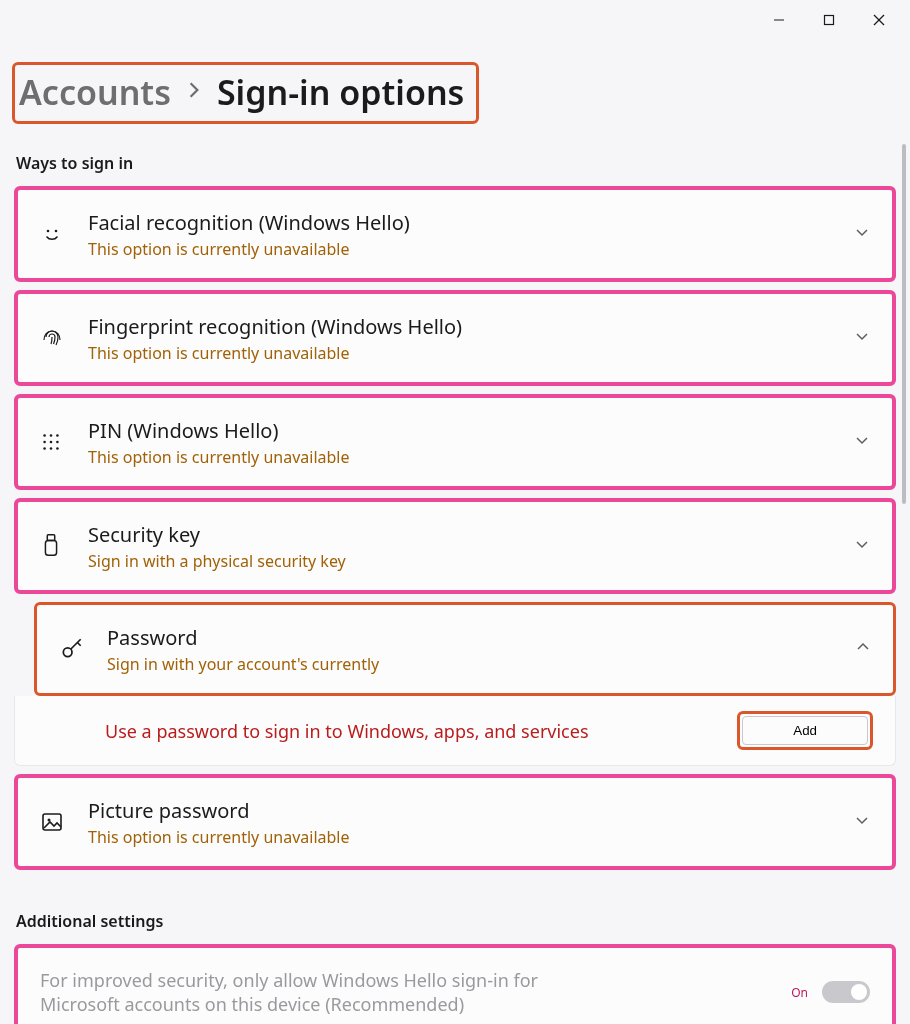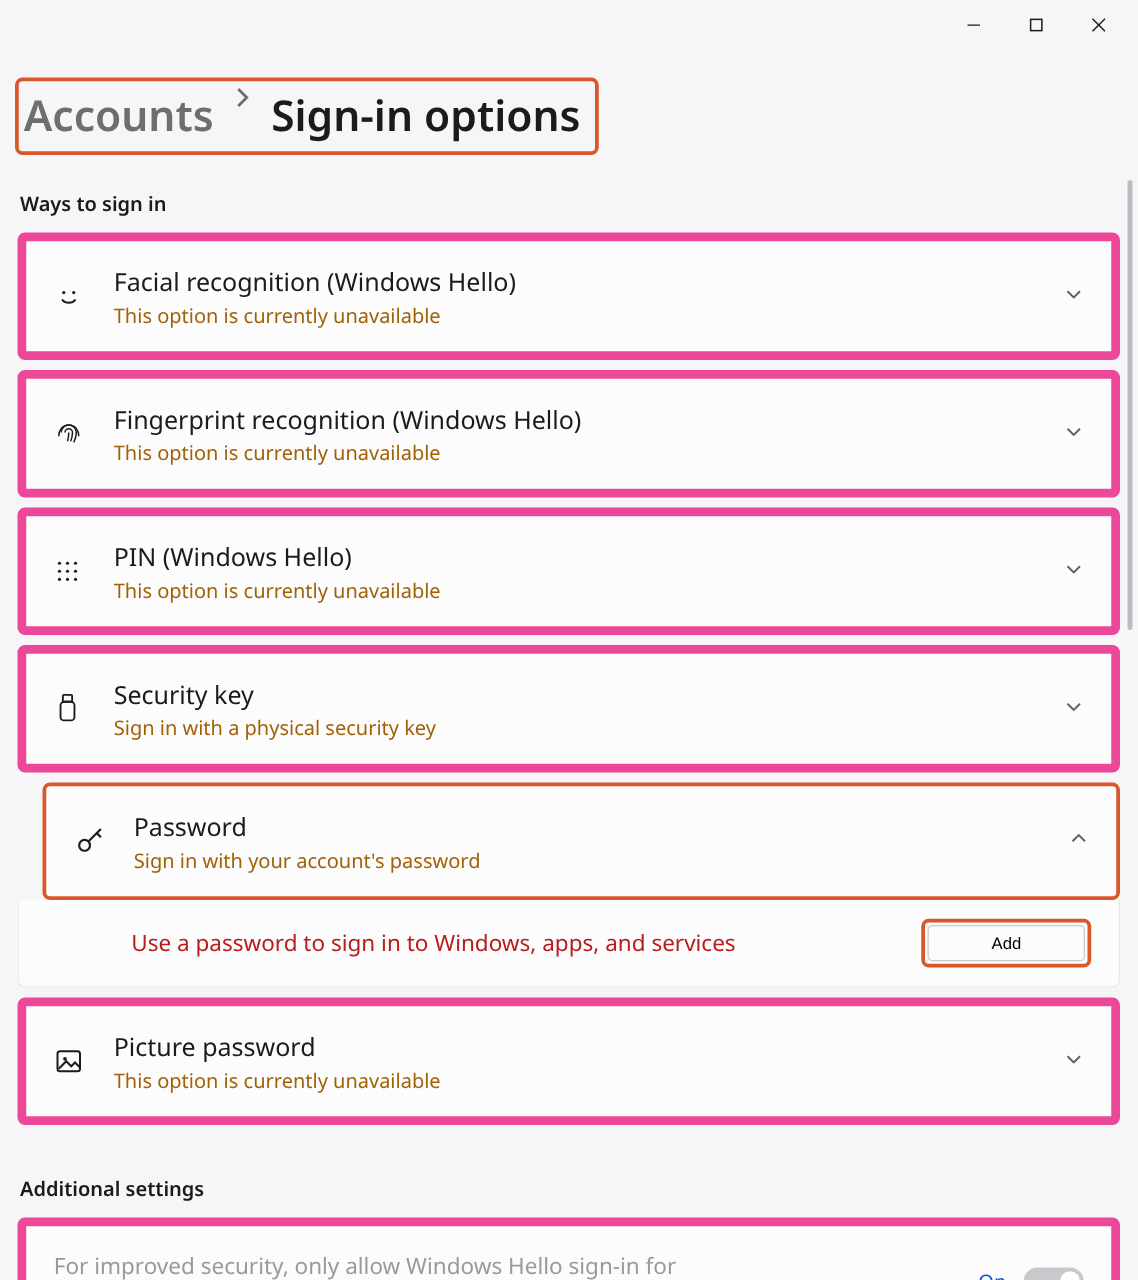--- a/index.html
+++ b/index.html
@@ -22,21 +22,21 @@
   .win-btn {
     width: 46px;
     height: 32px;
     display: flex;
     align-items: center;
     justify-content: center;
     cursor: pointer;
   }
   .breadcrumb {
     display: inline-flex;
-    align-items: flex-start;
+    align-items: center;
     gap: 14px;
     margin: 22px 0 0 12px;
     padding: 4px 12px 6px 4px;
     border: 3px solid #d9572b;
     border-radius: 6px;
   }
   .breadcrumb .parent {
     font-size: 34px;
     font-weight: 600;
     color: #6e6e6e;
@@ -52,21 +52,21 @@
     height: calc(1024px - 40px - 80px);
     overflow-y: auto;
   }
   .section-label {
     font-size: 16px;
     font-weight: 600;
     margin: 14px 0 12px 2px;
   }
   .card {
     background: #fcfcfd;
-    border: 7px solid #ec4899;
+    border: 4px solid #ec4899;
     border-radius: 6px;
     margin-bottom: 8px;
     position: relative;
   }
   .row {
     display: flex;
     align-items: center;
     padding: 16px 22px;
     cursor: pointer;
     min-height: 88px;
@@ -140,22 +140,22 @@
     content: "";
     position: absolute;
     right: 3px;
     top: 3px;
     width: 16px;
     height: 16px;
     background: #fff;
     border-radius: 50%;
   }
   .toggle-label {
-    font-size: 16px;
-    color: #1d4ed8;
+    font-size: 12px;
+    color: #be185d;
     margin-right: 14px;
   }
   .muted-row .ttl, .muted-row .sub { color: #9a9a9e; }
   .muted-row .row { cursor: default; }
   .additional .row .text-slot { padding-right: 30px; }
   .scrollbar-thumb {
     position: absolute;
     right: 4px;
     top: 144px;
     width: 4px;
@@ -296,21 +296,21 @@
     <div class="row">
       <div class="icon-slot">
         <svg width="26" height="26" viewBox="0 0 24 24" fill="none" stroke="#1b1b1b" stroke-width="1.6">
           <circle cx="8" cy="15" r="4"></circle>
           <line x1="11" y1="12" x2="20" y2="3"></line>
           <line x1="17" y1="6" x2="20" y2="9"></line>
         </svg>
       </div>
       <div class="text-slot">
         <div class="ttl">Password</div>
-        <div class="sub">Sign in with your account's password</div>
+        <div class="sub">Sign in with your account's currently</div>
       </div>
       <div class="chevron">
         <svg width="16" height="16" viewBox="0 0 16 16">
             <polyline points="3,10 8,5 13,10" fill="none" stroke="#5f5f5f" stroke-width="1.5"></polyline>
           </svg>
       </div>
     </div>
   </div>
   <div class="subrow">
     <div class="sub-text">Use a password to sign in to Windows, apps, and services</div>

